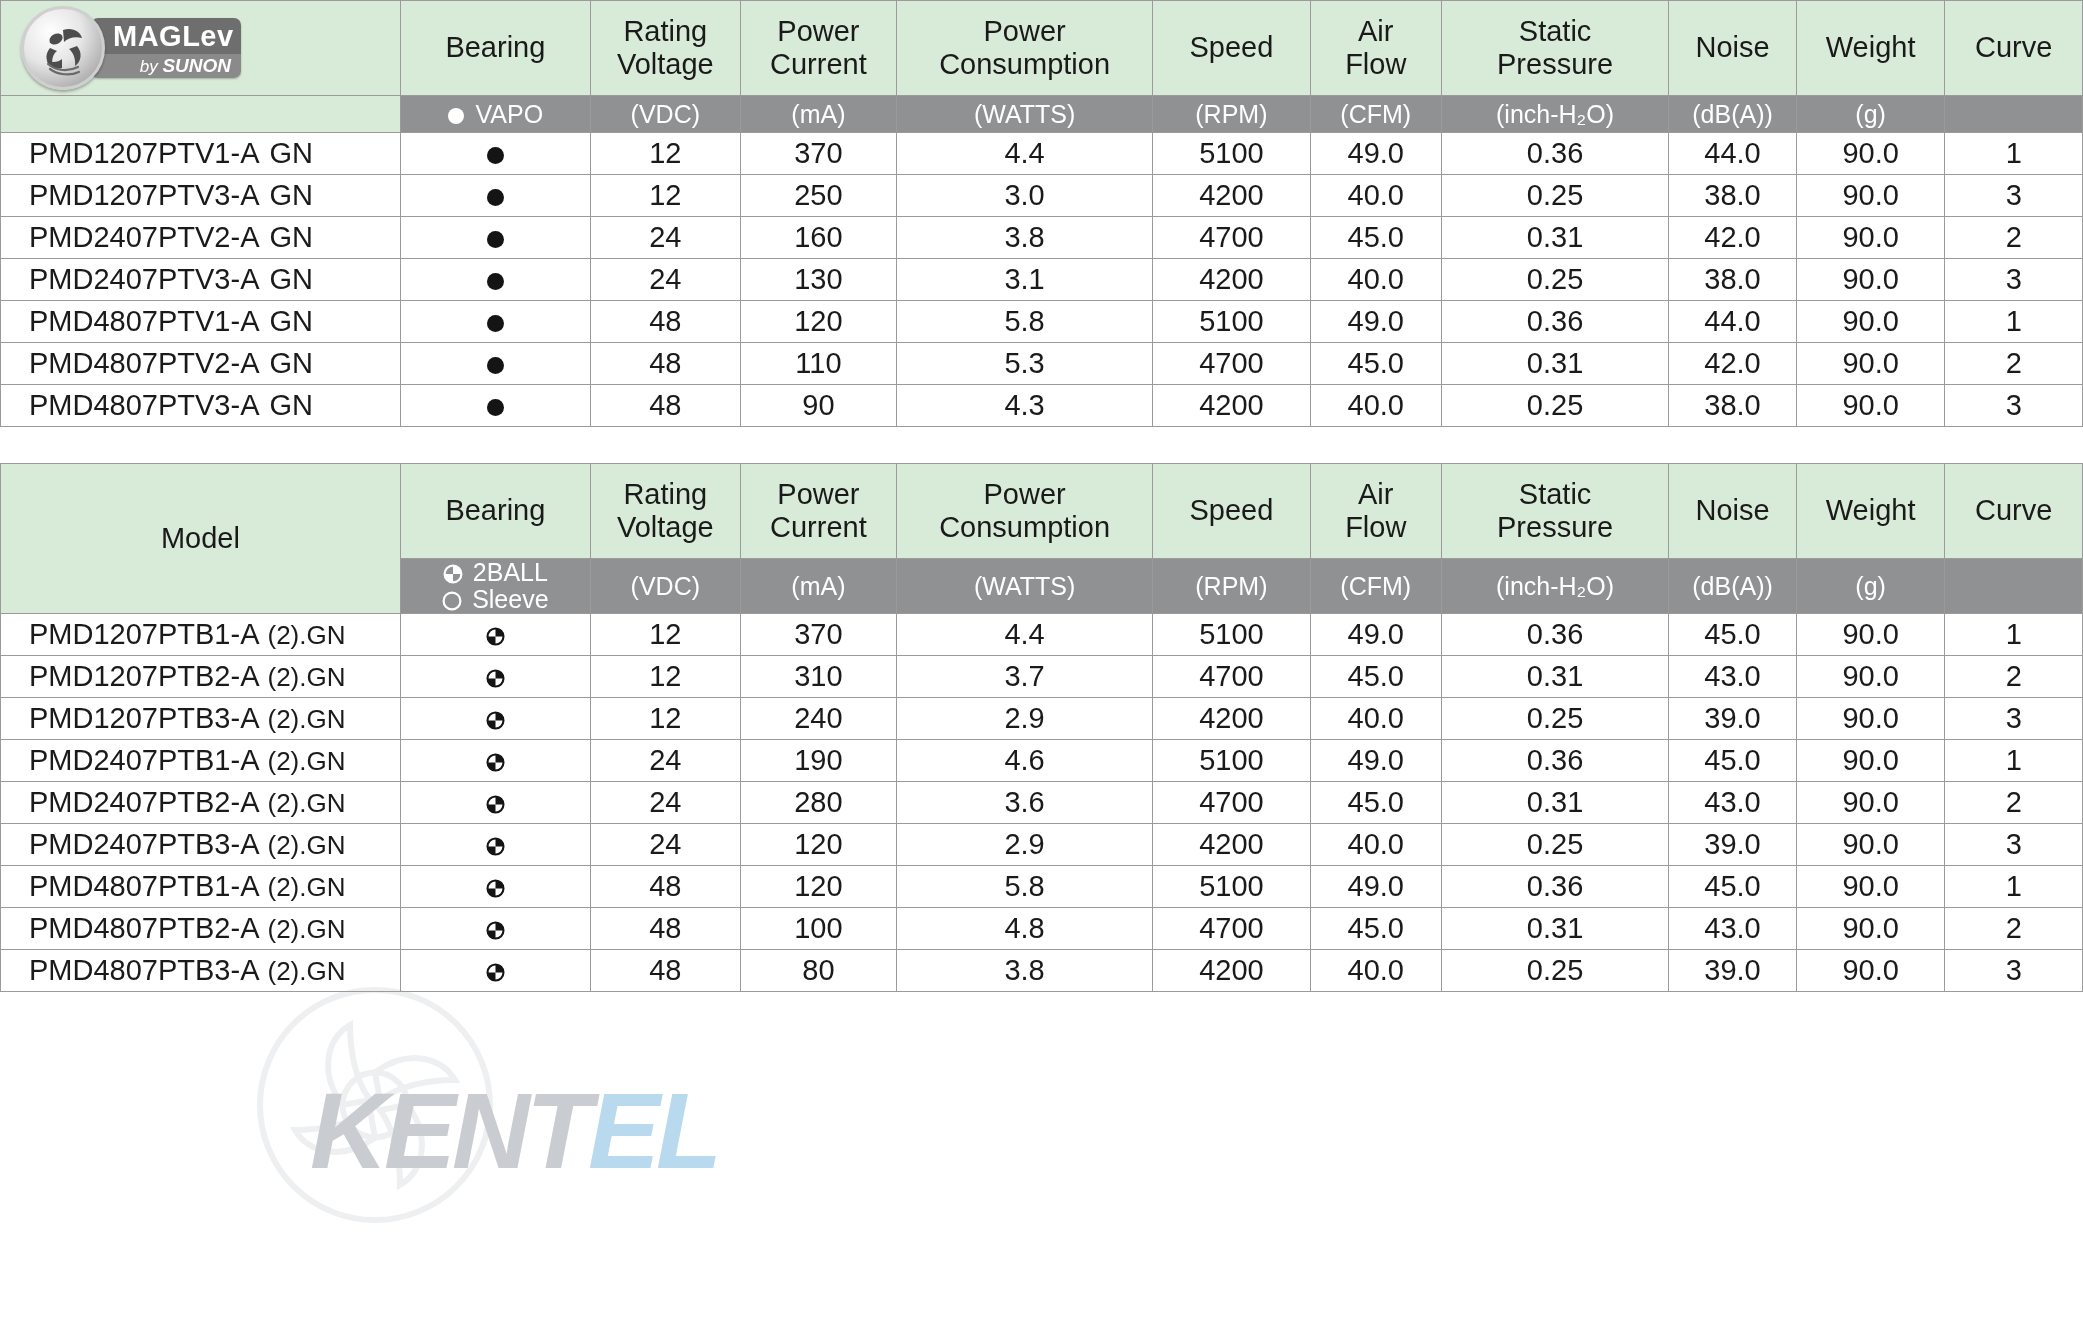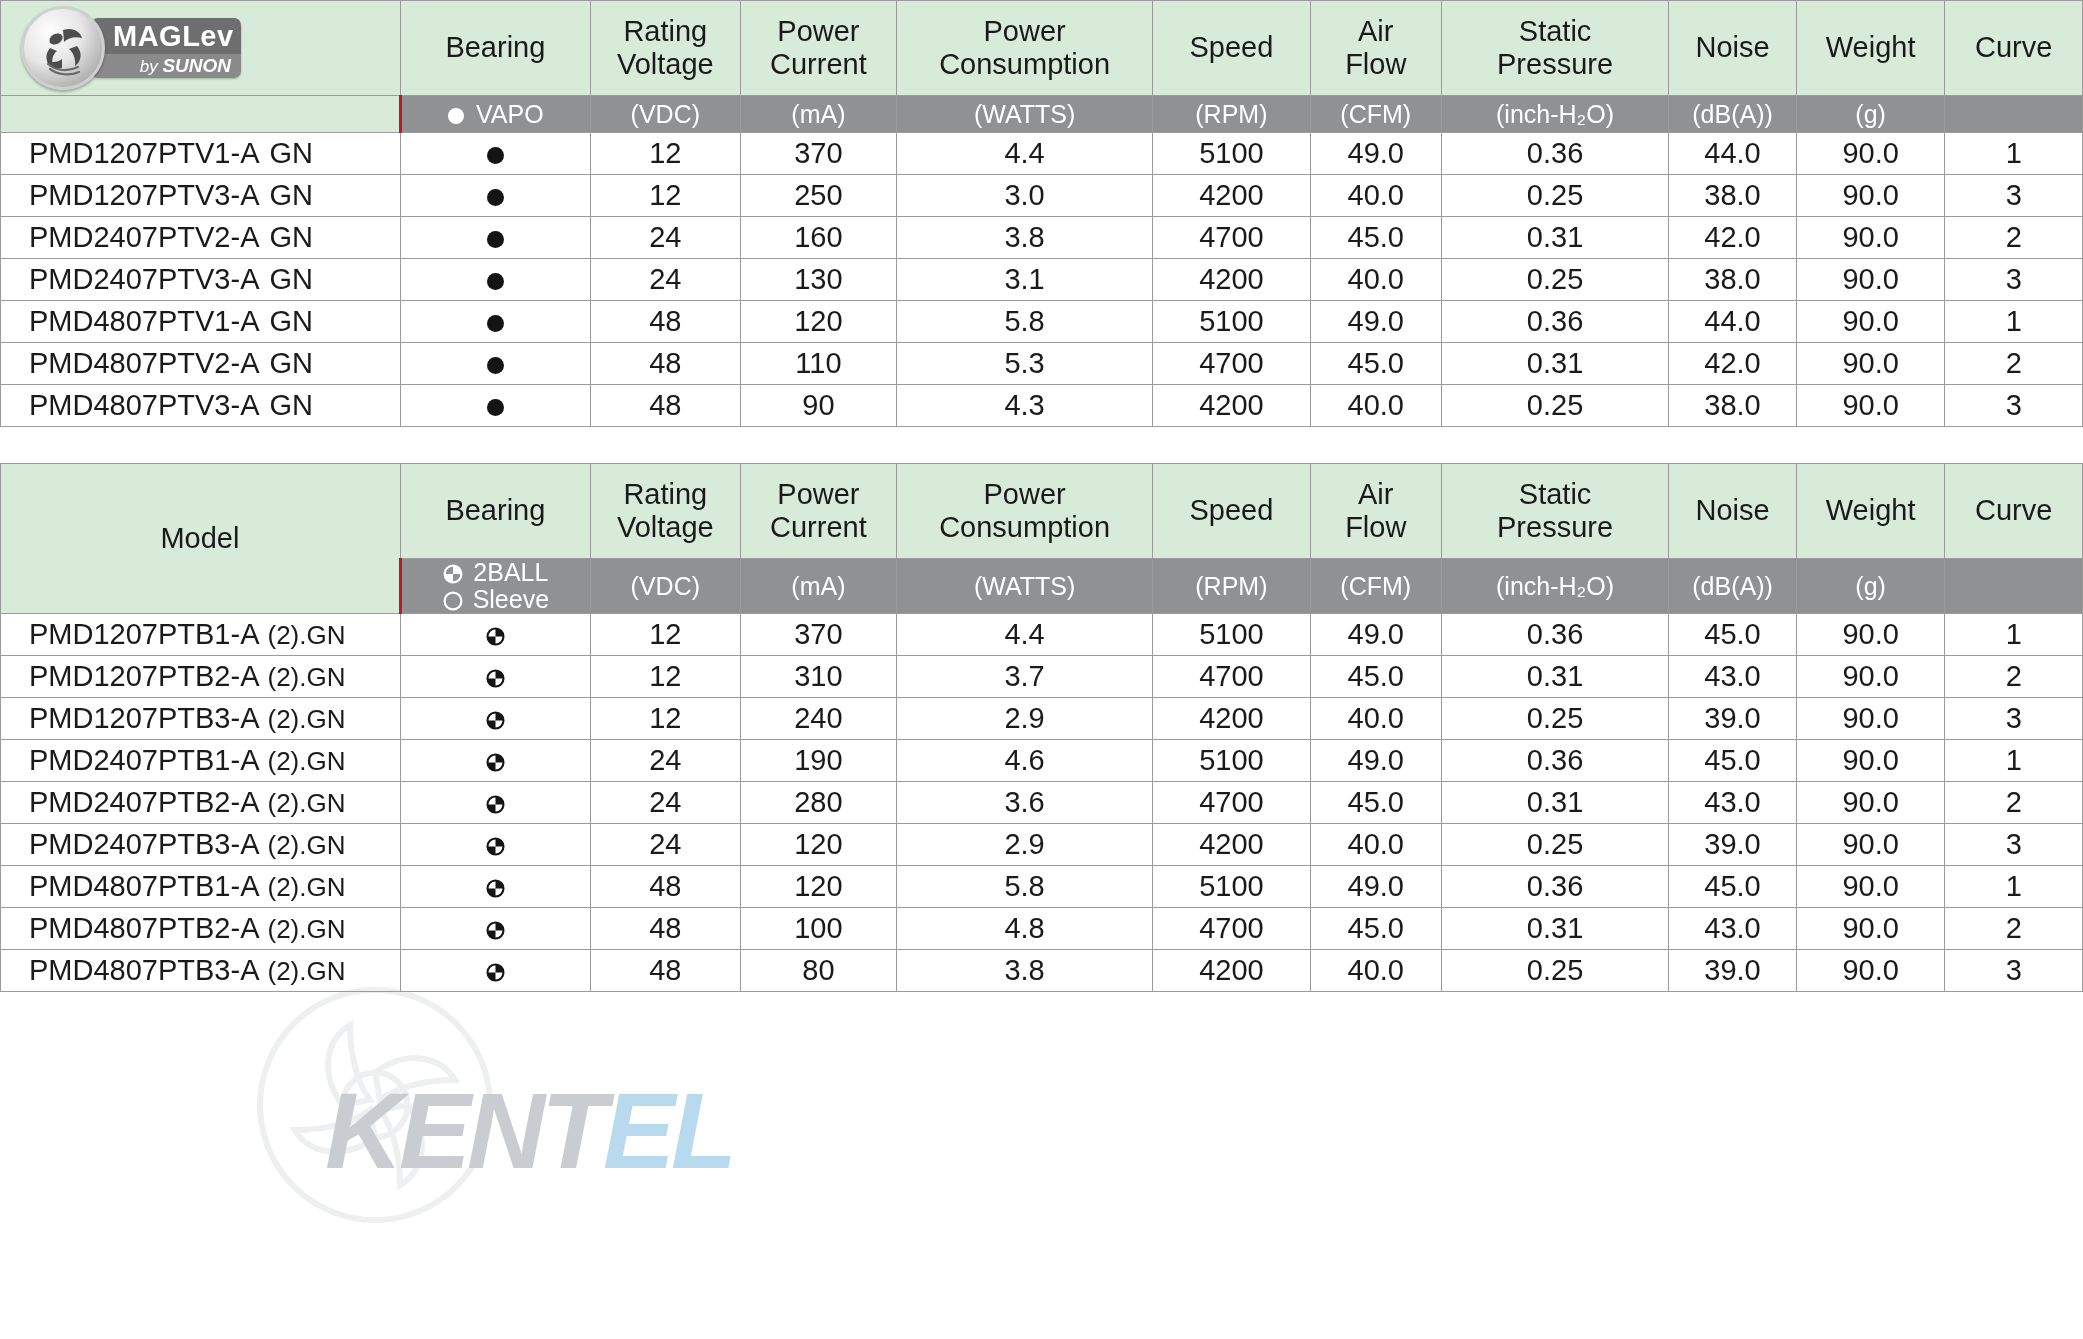--- a/index.html
+++ b/index.html
@@ -29,21 +29,21 @@
     position: absolute;
     left: 250px;
     top: 980px;
     width: 640px;
     height: 260px;
     z-index: 0;
     pointer-events: none;
   }
   .wm-text {
     position: absolute;
-    left: 75px;
+    left: 60px;
     top: 88px;
     font-size: 108px;
     font-weight: bold;
     font-style: italic;
     letter-spacing: -4px;
     font-family: "Liberation Sans", sans-serif;
   }
   .wm-k { color: #c9ccd0; }
   .wm-e { color: #b9d9ef; }
   .wm-fan {
@@ -93,21 +93,21 @@
     background: #8f9193;
     color: #ffffff;
     font-size: 25px;
     height: 36px;
     line-height: 1.0;
     border-top: 1px solid #8f9193;
     border-bottom: 1px solid #8f9193;
     border-left: 1px solid #b6b8ba;
     border-right: 1px solid #b6b8ba;
   }
-  .units td.first-unit { border-left: 3px solid #b91c1c; }
+  .units td.first-unit { border-left: 1px solid #b91c1c; }
   .units td.logo-unit  { background: #d8ead8; border-top: none; border-left: 1px solid #9b9b9b; border-right: 1px solid #9b9b9b; border-bottom: 1px solid #9b9b9b;}
 
   .unit-two {
     font-size: 21px;
     line-height: 1.12;
     text-align: left;
     padding-left: 46px;
   }
 
   

